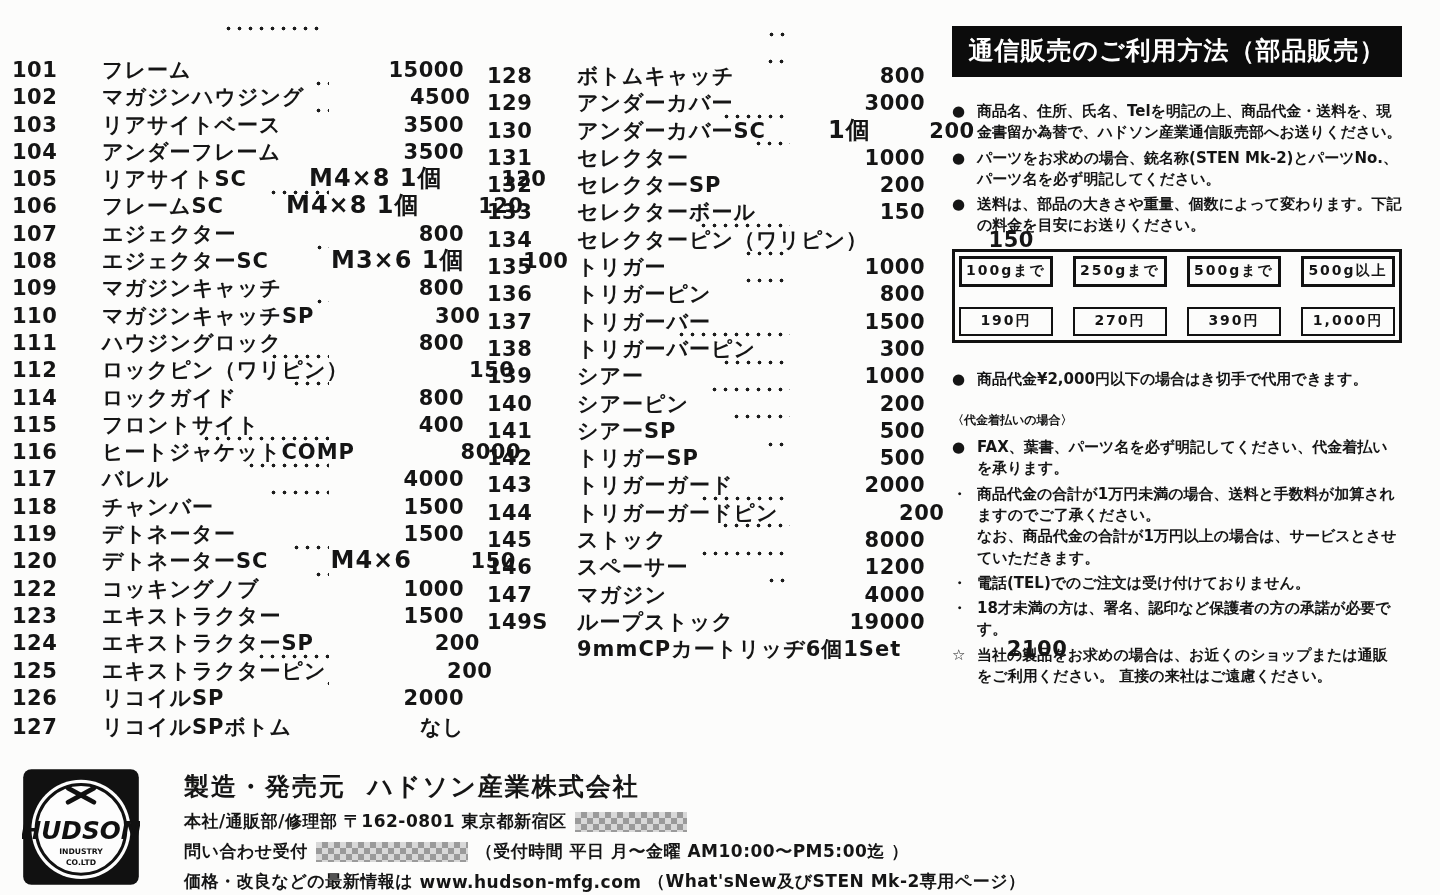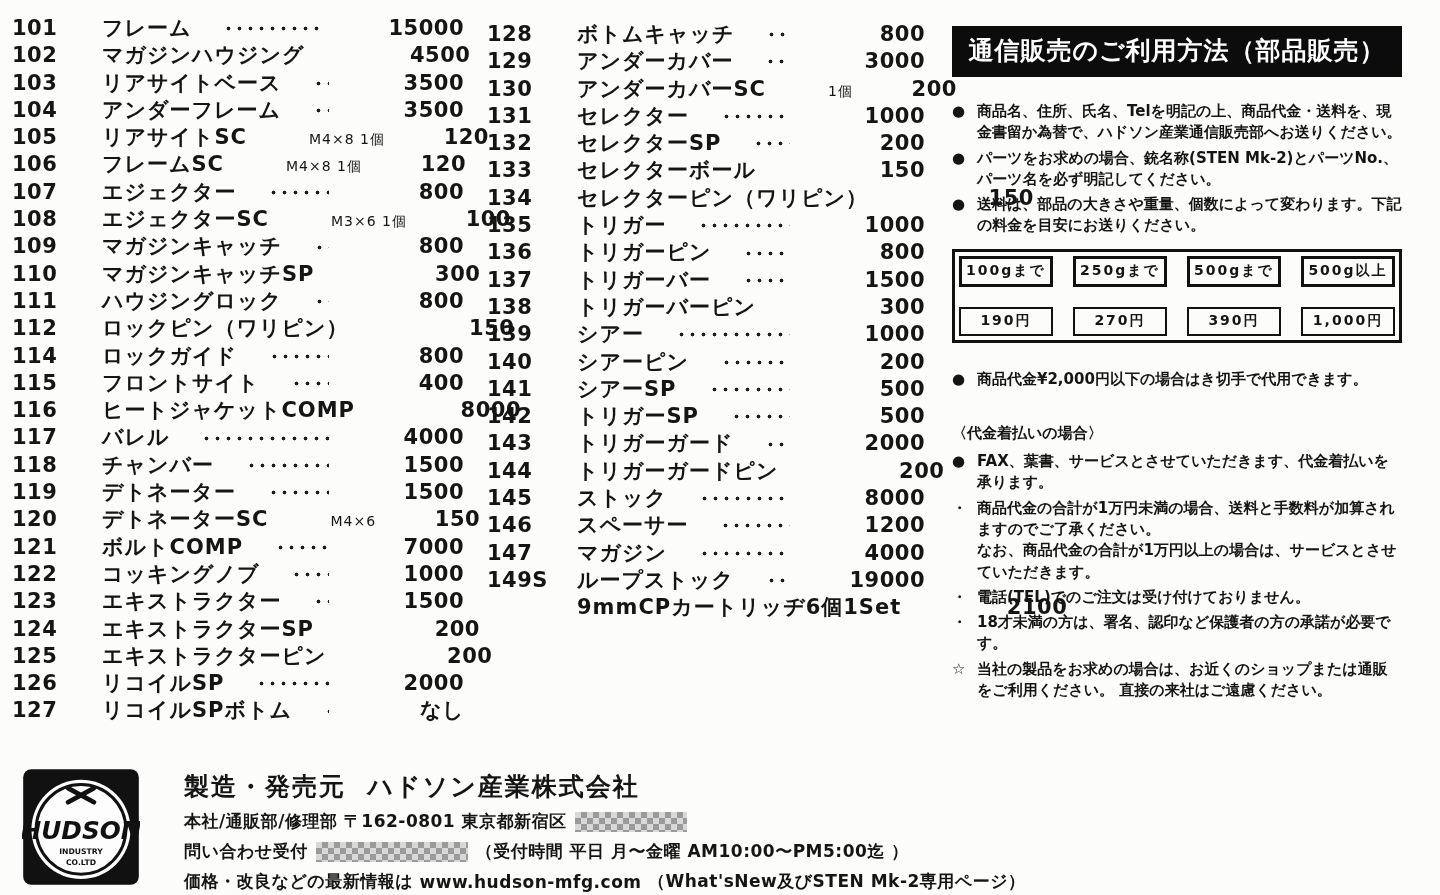--- a/index.html
+++ b/index.html
@@ -14,34 +14,34 @@
   #col-left{left:12px;top:14px;width:452px;}
   #col-mid{left:487px;top:20px;width:438px;}
   .row{display:flex;align-items:baseline;height:27.3px;font-size:21px;font-weight:600;letter-spacing:1px;white-space:nowrap;gap:26px;}
   .row .no{width:64px;flex:none;font-weight:700;letter-spacing:0.5px;}
   .row .name{flex:none;}
   .row .leader{
     flex:1 1 auto;min-width:0;height:1em;margin:0 5px;align-self:center;
     background-image:radial-gradient(circle,#1c1c1c 1.8px,transparent 2.1px);
     background-size:11px 11px;background-repeat:repeat-x;background-position:1px 60%;
   }
-  .row .spec{flex:none;font-size:14px;font-weight:400;margin-right:6px;}
-  .row .price{flex:none;min-width:72px;text-align:right;font-weight:700;letter-spacing:0.5px;}
+  .row .spec{flex:none;font-size:24px;font-weight:700;margin-right:6px;}
+  .row .price{flex:none;min-width:72px;text-align:right;font-weight:700;letter-spacing:0.5px;margin-top:44px;}
   
   #col-right{position:absolute;left:952px;top:26px;width:450px;}
   .title-box{
     background:#0c0c0c;color:#fff;text-align:center;
     font-size:25px;font-weight:700;letter-spacing:1px;
     padding:8px 6px 10px;box-sizing:border-box;width:100%;
   }
   .notes{margin-top:24px;}
   .note{display:flex;font-size:15px;font-weight:600;line-height:1.42;margin-bottom:4px;}
   .note .marker{flex:none;width:25px;}
   .note .txt{flex:1;white-space:pre-line;}
-  .cod-heading{font-size:15px;font-weight:600;margin:34px 0 8px;}
+  .cod-heading{font-size:12px;font-weight:600;margin:22px 0 8px;}
   
   .ship-table{
     margin-top:12px;border:3px solid #111;padding:4px;
     display:grid;grid-template-columns:repeat(4,1fr);gap:20px;box-sizing:border-box;
   }
   .ship-table .cell{
     border:2px solid #111;text-align:center;font-size:14px;font-weight:700;
     letter-spacing:2px;padding:3px 0 4px;white-space:nowrap;
   }
   .ship-table .hdr{border-width:3px;}
@@ -193,27 +193,20 @@
     <span class="price">1500</span>
   </div>
     <div class="row">
     <span class="no">120</span>
     <span class="name">デトネーターSC</span>
     <span class="leader"></span>
     <span class="spec">M4×6</span>
     <span class="price">150</span>
   </div>
     <div class="row">
-    <span class="no">121</span>
-    <span class="name">ボルトCOMP</span>
-    <span class="leader"></span>
-    <span class="spec"></span>
-    <span class="price">7000</span>
-  </div>
-    <div class="row">
     <span class="no">122</span>
     <span class="name">コッキングノブ</span>
     <span class="leader"></span>
     <span class="spec"></span>
     <span class="price">1000</span>
   </div>
     <div class="row">
     <span class="no">123</span>
     <span class="name">エキストラクター</span>
     <span class="leader"></span>
@@ -436,21 +429,21 @@
   <div class="notes stamp-note" id="stamp-note">
       <div class="note">
     <span class="marker">●</span>
     <span class="txt">商品代金¥2,000円以下の場合はき切手で代用できます。</span>
   </div>
     </div>
   <div class="cod-heading">〈代金着払いの場合〉</div>
   <div class="notes" id="cod-notes" style="margin-top:0;">
       <div class="note">
     <span class="marker">●</span>
-    <span class="txt">FAX、葉書、サービスとさせていただきます、代金着払いを承ります。</span>
+    <span class="txt">FAX、葉書、パーツ名を必ず明記してください、代金着払いを承ります。</span>
   </div>
       <div class="note">
     <span class="marker">・</span>
     <span class="txt">商品代金の合計が1万円未満の場合、送料と手数料が加算されますのでご了承ください。
 なお、商品代金の合計が1万円以上の場合は、サービスとさせていただきます。</span>
   </div>
       <div class="note">
     <span class="marker">・</span>
     <span class="txt">電話(TEL)でのご注文は受け付けておりません。</span>
   </div>

